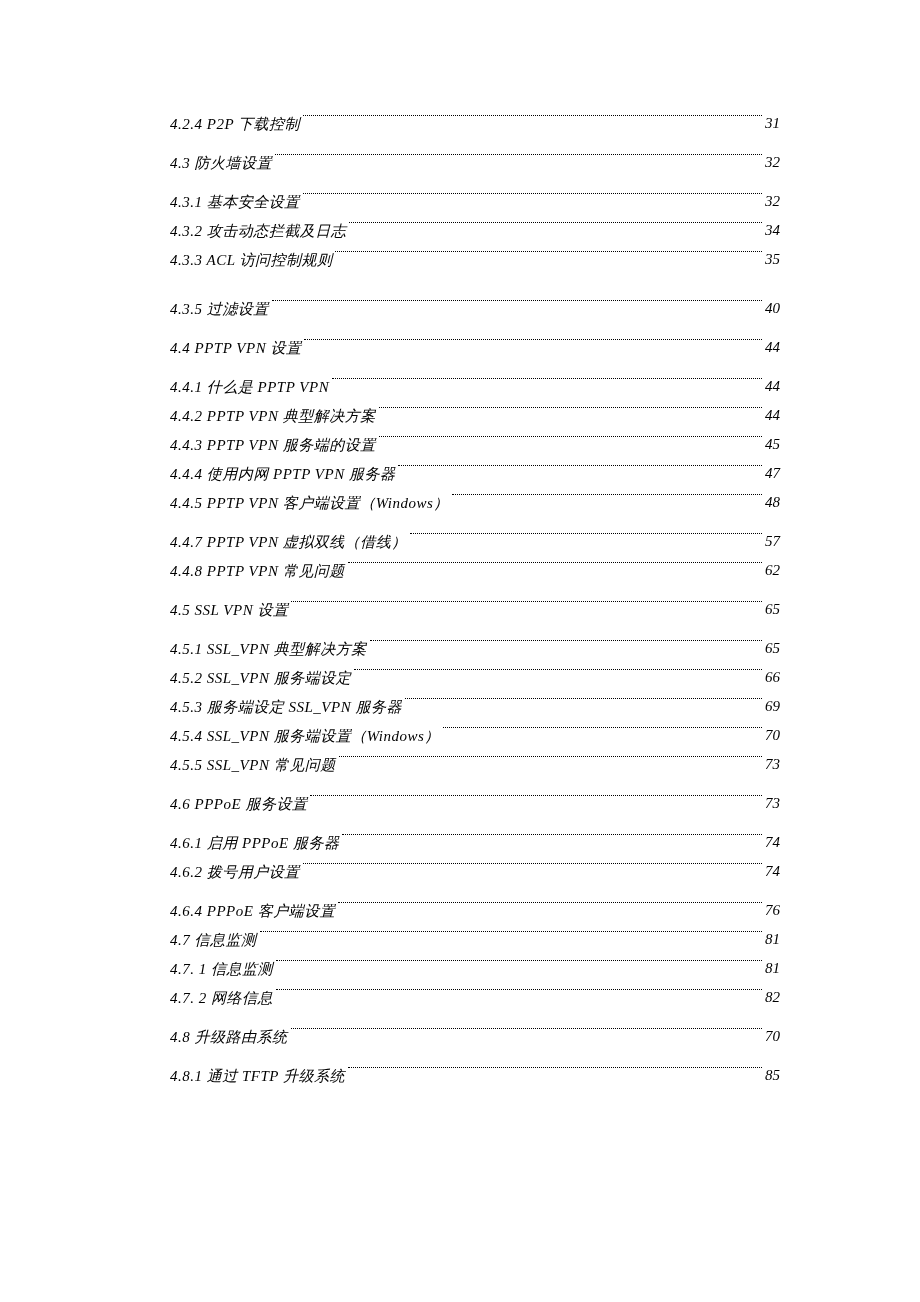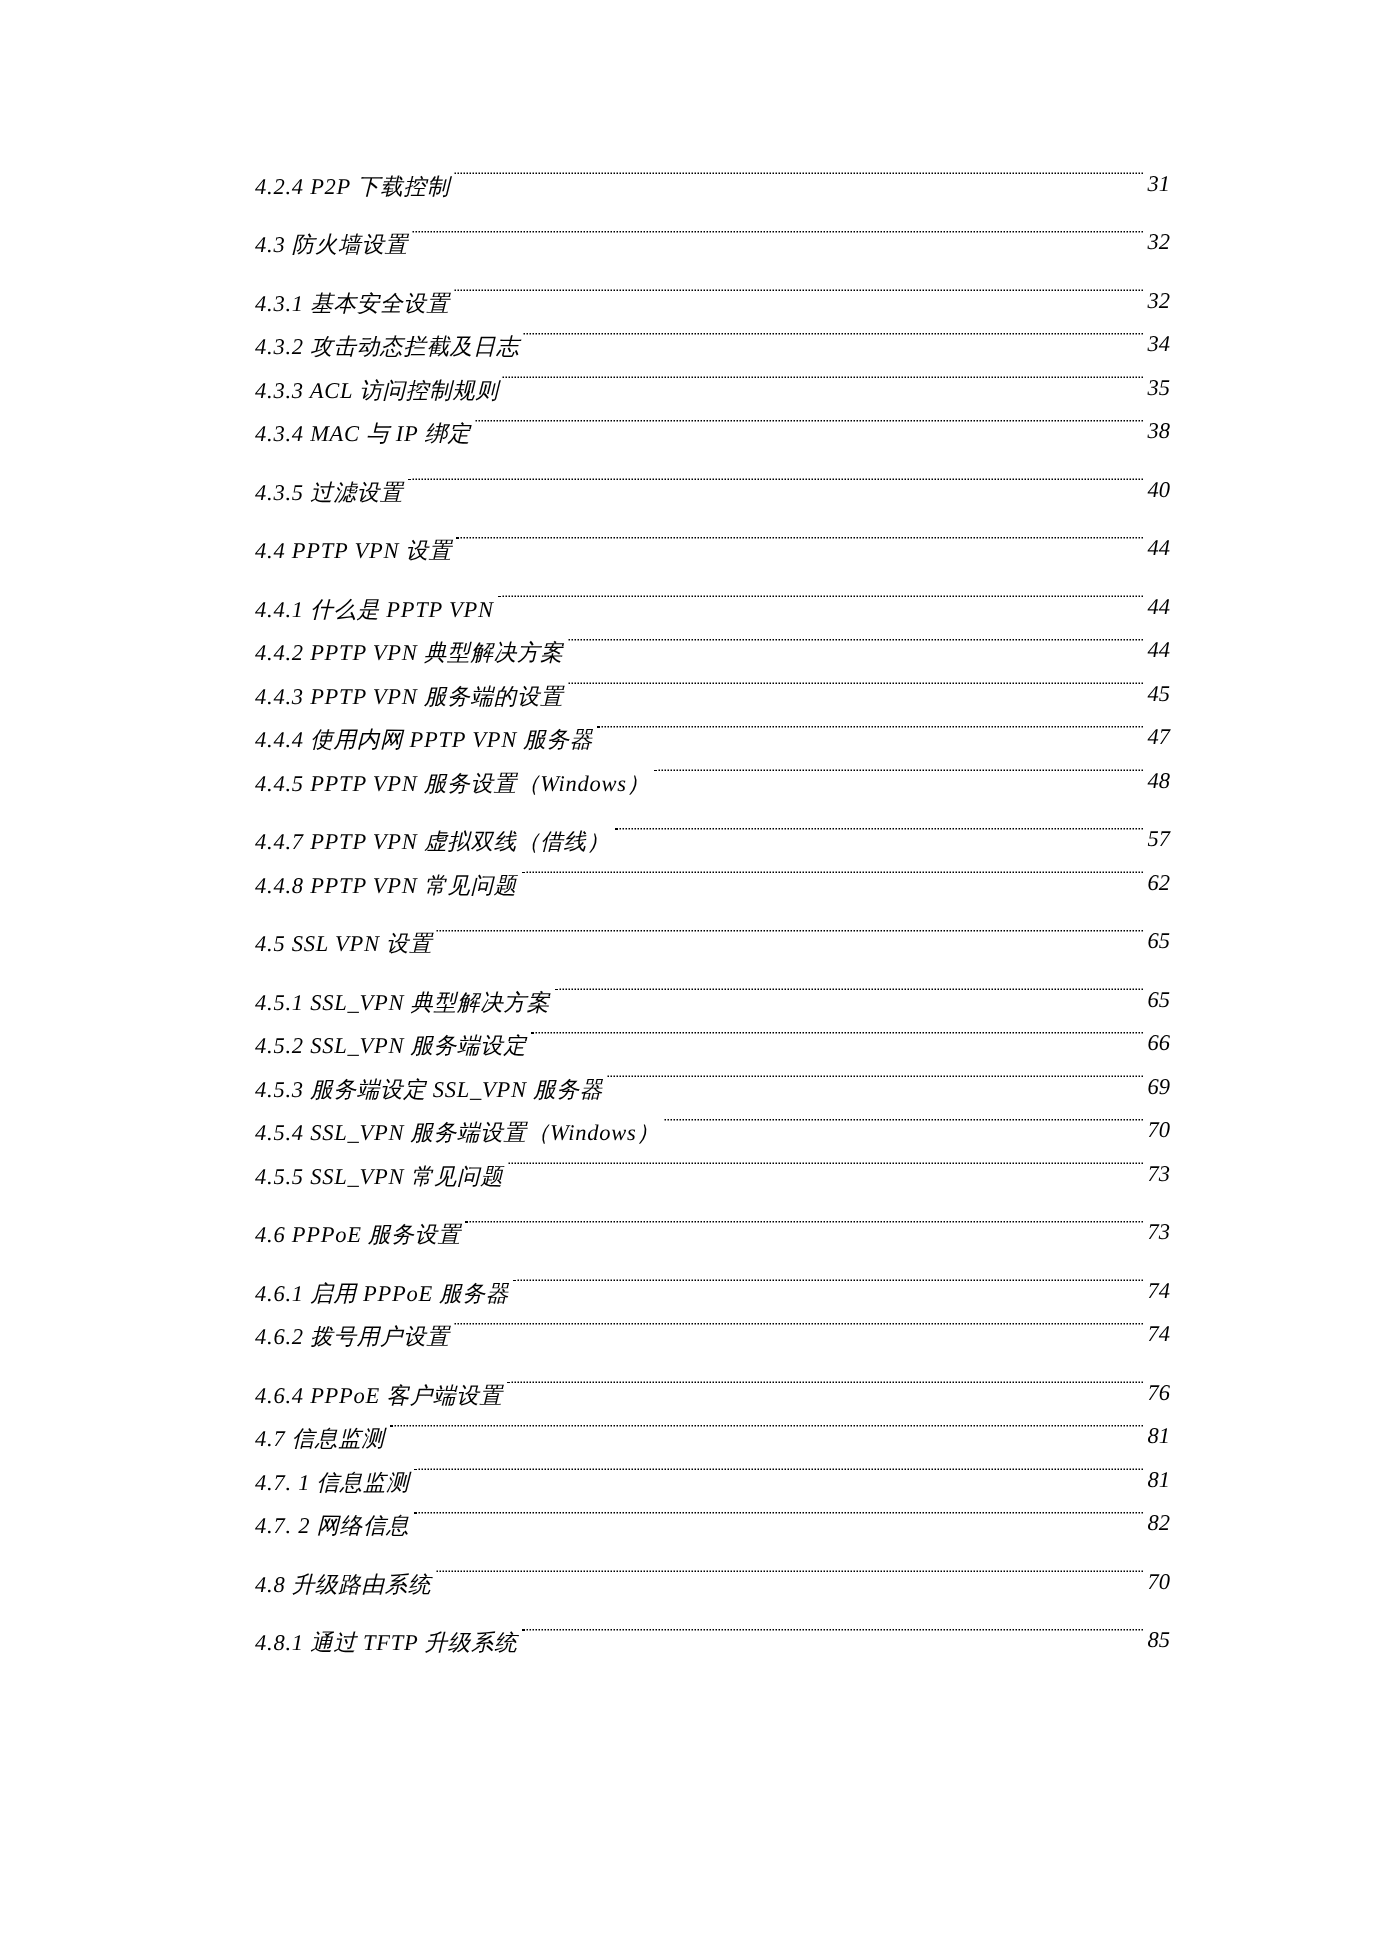--- a/index.html
+++ b/index.html
@@ -61,25 +61,20 @@
         <span class="dots"></span>
         <span class="page-num">34</span>
       </div>
       <div class="line-gap"></div>
       <div class="toc-line">
         <span class="label">4.3.3 ACL 访问控制规则</span>
         <span class="dots"></span>
         <span class="page-num">35</span>
       </div>
       <div class="line-gap"></div>
-      <div class="toc-line">
-        <span class="label">4.3.4 MAC 与 IP 绑定</span>
-        <span class="dots"></span>
-        <span class="page-num">38</span>
-      </div>
       <div class="line-gap"></div>
       <div class="line-gap"></div>
       <div class="toc-line">
         <span class="label">4.3.5 过滤设置</span>
         <span class="dots"></span>
         <span class="page-num">40</span>
       </div>
       <div class="group-gap"></div>
       <div class="toc-line">
         <span class="label">4.4  PPTP VPN 设置</span>
@@ -105,21 +100,21 @@
         <span class="page-num">45</span>
       </div>
       <div class="line-gap"></div>
       <div class="toc-line">
         <span class="label">4.4.4 使用内网 PPTP VPN 服务器</span>
         <span class="dots"></span>
         <span class="page-num">47</span>
       </div>
       <div class="line-gap"></div>
       <div class="toc-line">
-        <span class="label">4.4.5 PPTP VPN 服务设置（Windows）</span>
+        <span class="label">4.4.5 PPTP VPN 客户端设置（Windows）</span>
         <span class="dots"></span>
         <span class="page-num">48</span>
       </div>
       <div class="line-gap"></div>
       <div class="line-gap"></div>
       <div class="toc-line">
         <span class="label">4.4.7 PPTP VPN 虚拟双线（借线）</span>
         <span class="dots"></span>
         <span class="page-num">57</span>
       </div>

